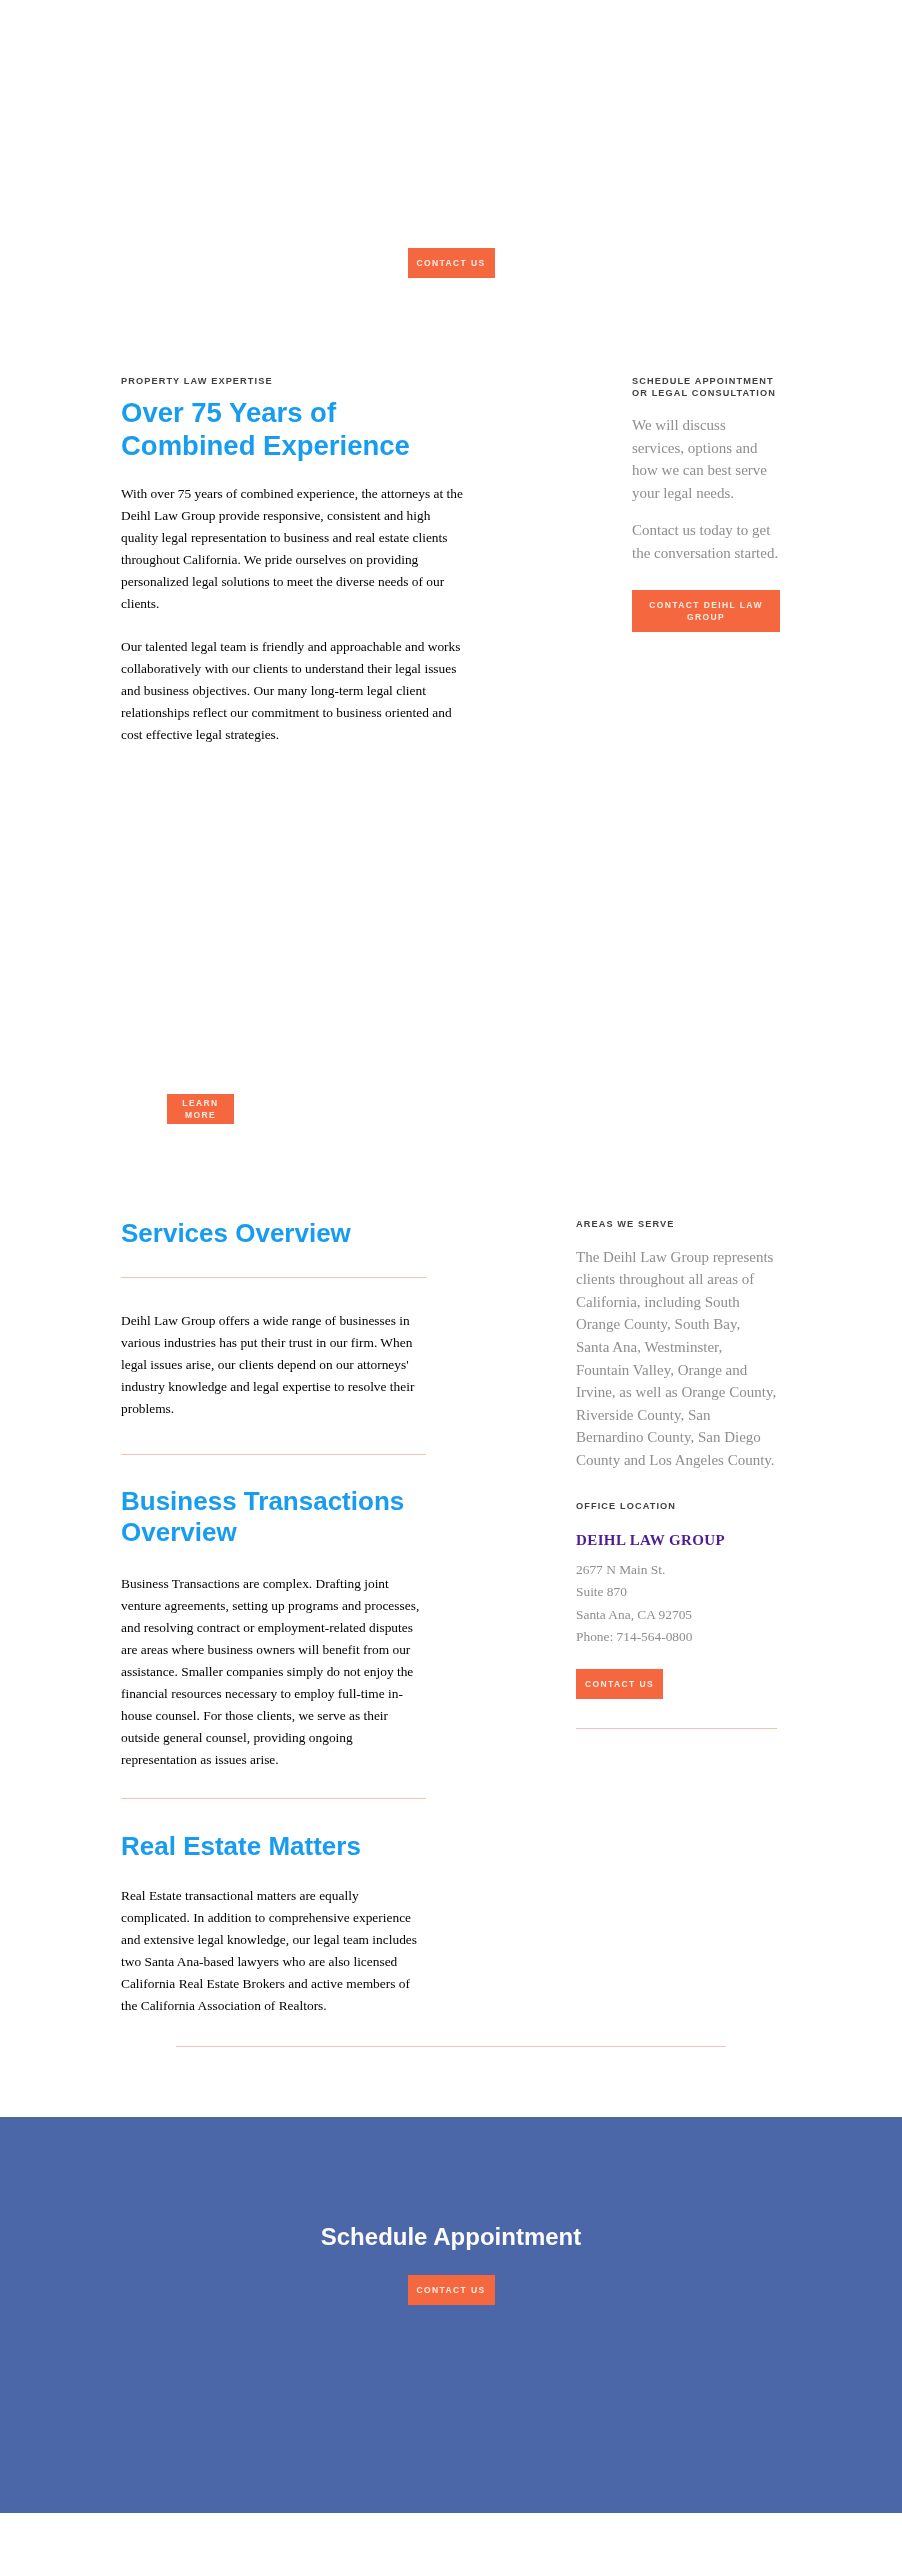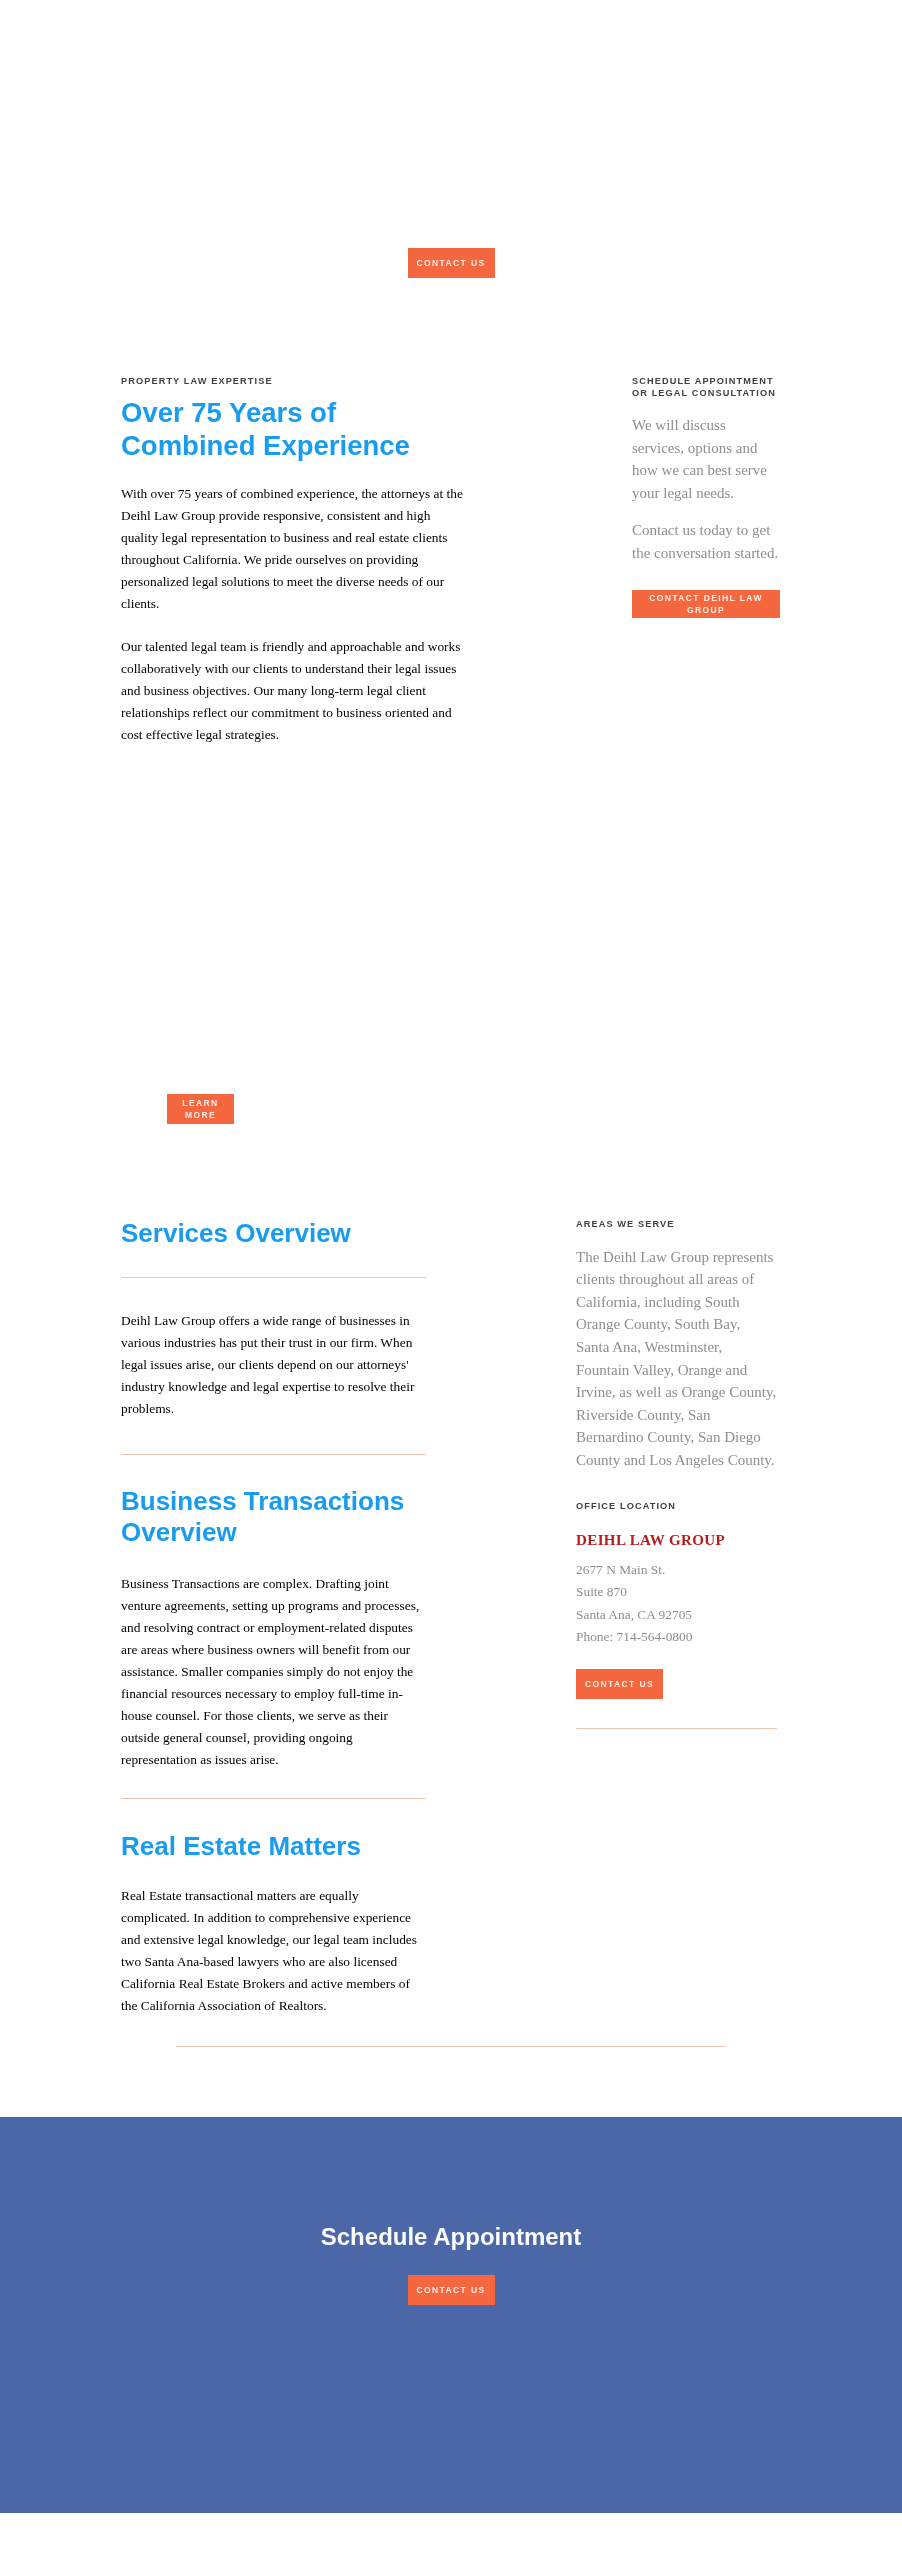--- a/index.html
+++ b/index.html
@@ -10,21 +10,21 @@
   
   .btn {
     display: inline-flex; align-items: center; justify-content: center;
     background: #F5673E; color: #FBEDE4;
     font-family: "Liberation Sans", sans-serif;
     font-size: 8.5px; font-weight: bold; letter-spacing: 1.4px;
     text-transform: uppercase; text-align: center; cursor: pointer;
     text-decoration: none; line-height: 12px; border: none;
   }
   .btn-top    { width: 87px; height: 30px; }
-  .btn-wide   { width: 148px; height: 28px; padding: 0 17px; }
+  .btn-wide   { width: 148px; height: 42px; padding: 0 17px; }
   .btn-learn  { width: 67px; height: 30px; }
   .btn-side   { width: 87px; height: 30px; }
   .btn-footer { width: 87px; height: 30px; }
 
   
   .eyebrow {
     font-family: "Liberation Sans", sans-serif;
     font-size: 9.2px; font-weight: bold; letter-spacing: 1.1px;
     color: #3F3F3F; line-height: 12px; text-transform: uppercase;
   }
@@ -74,21 +74,21 @@
   .main-left .para-c { margin-top: 25px; }
   .main-left .divider-c { margin-top: 27px; }
   .main-left .h-realestate { margin-top: 32px; }
   .main-left .para-d { margin-top: 23px; }
 
   .main-right { width: 201px; }
   .main-right .areas-para { margin-top: 15.5px; }
   .office-eyebrow { display: block; margin-top: 28px; }
   .office-name {
     margin: 20px 0 0 0; font-size: 15px; font-weight: bold;
-    color: #b91c1c; letter-spacing: 0.4px; line-height: 17px;
+    color: #4c1d95; letter-spacing: 0.4px; line-height: 17px;
   }
   .address-list { margin: 10px 0 0 0; padding: 0; list-style: none; }
   .address-list li { font-size: 13.4px; line-height: 22.6px; color: #8E8E8E; }
   .main-right .btn-side { margin-top: 20px; }
   .main-right .divider-side { margin-top: 29px; }
 
   
   .wide-divider { width: 550px; margin: 29px 0 0 176px; border: none; border-top: 0.7px solid #ECC5B5; }
 
   

